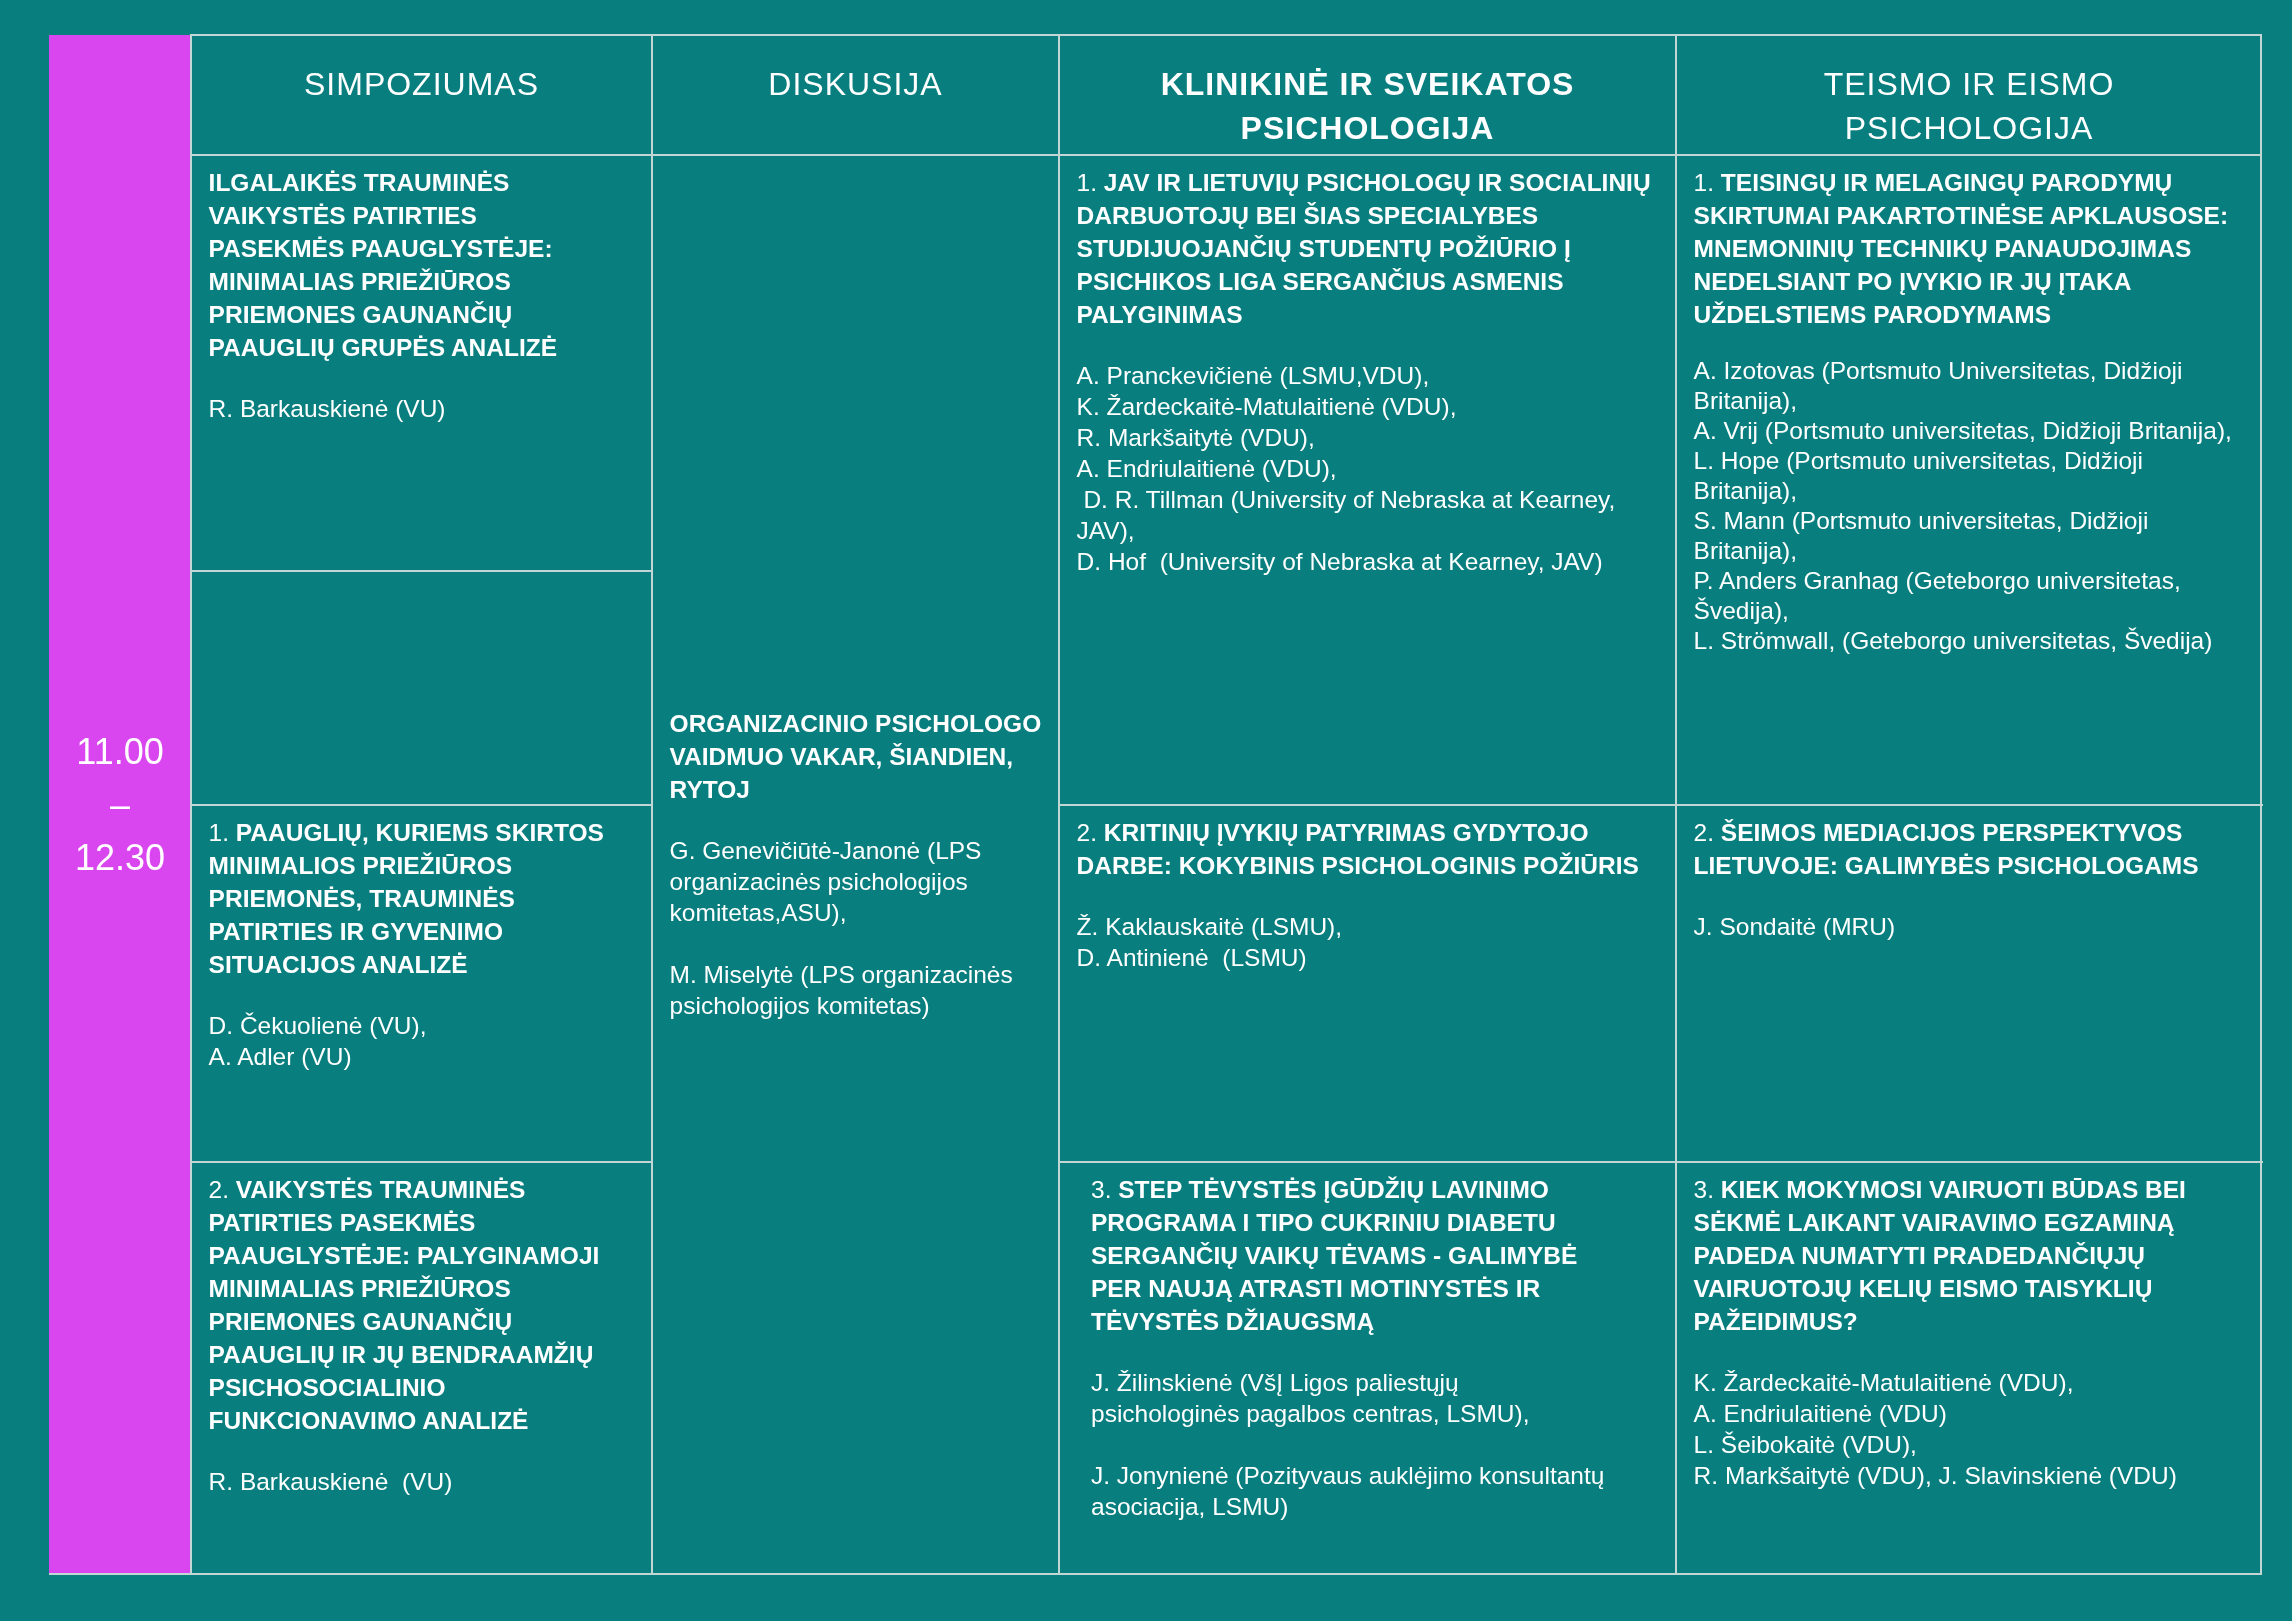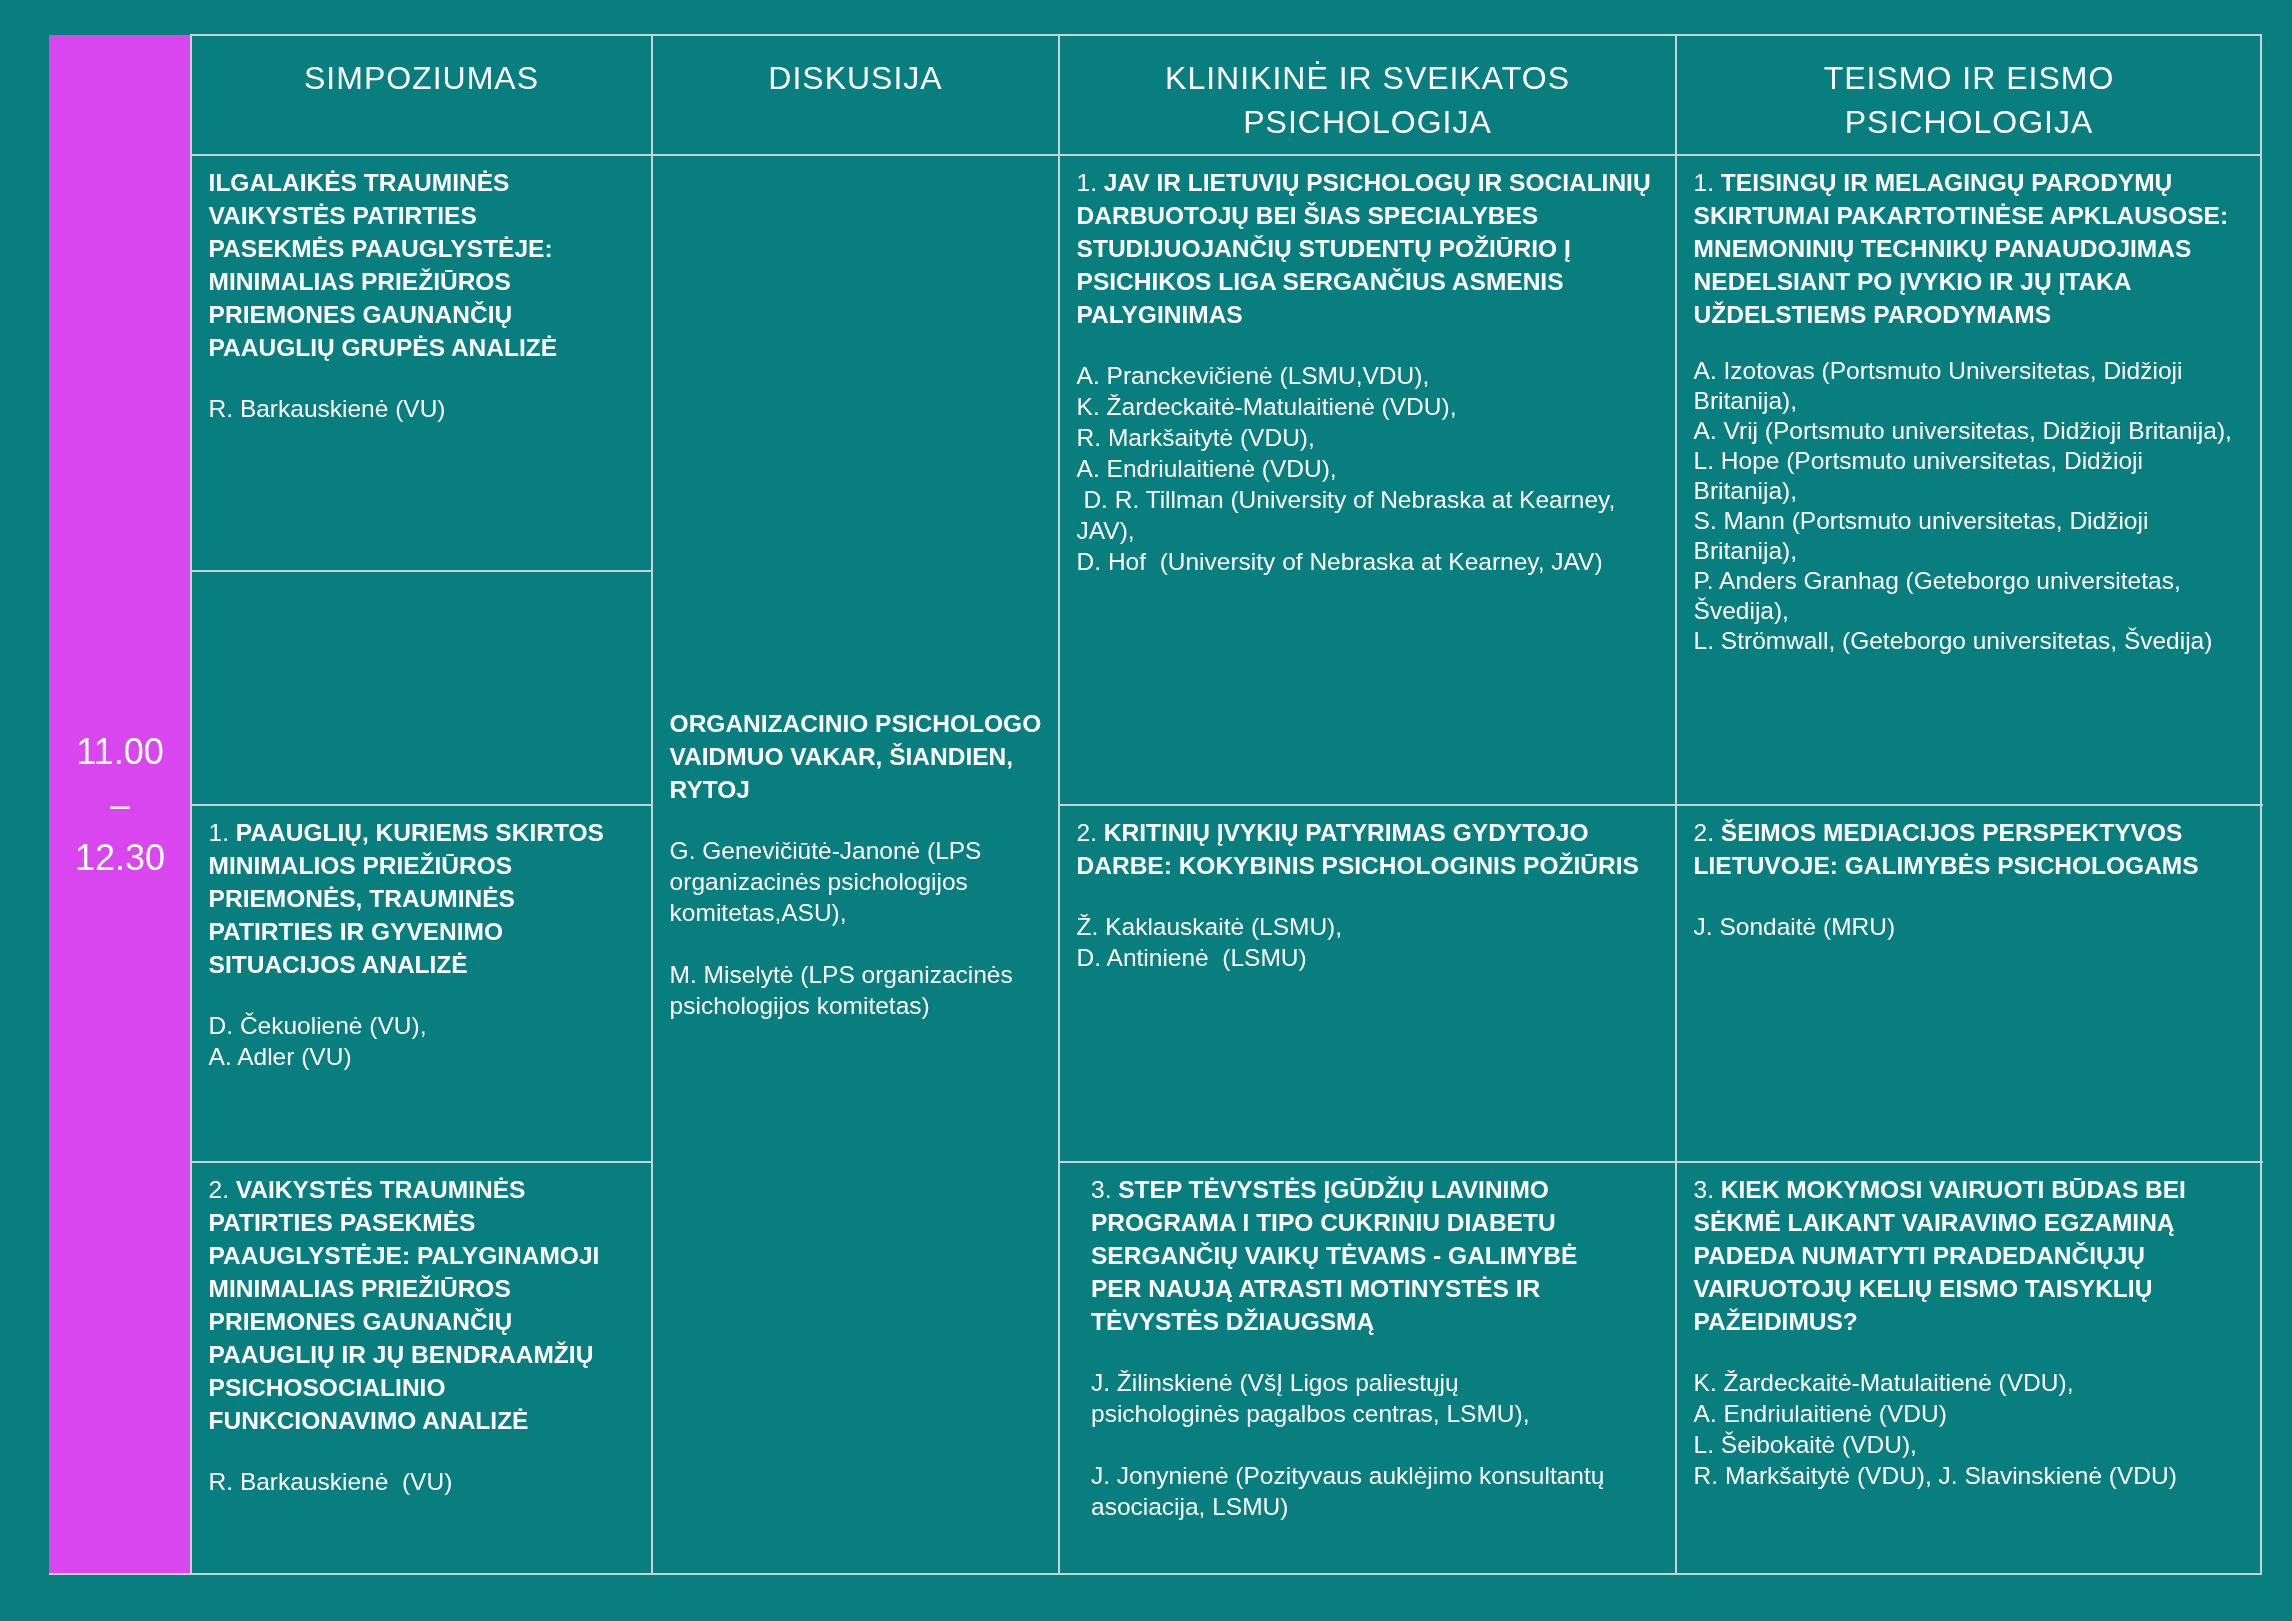--- a/index.html
+++ b/index.html
@@ -12,21 +12,21 @@
   .time-cell {
     position:absolute; left:49px; top:35px; width:142px; height:1538px;
     background:#d946ef;
     display:flex; flex-direction:column; align-items:center; justify-content:center;
     font-size:36px; line-height:53px; font-weight:400;
   }
   .vline { position:absolute; top:34px; height:1541px; width:2px; background:#c2d6d6; }
   .hline { position:absolute; height:2px; background:#c2d6d6; }
   .hcell {
     position:absolute; top:34px; height:120px; box-sizing:border-box;
-    padding-top:22px; text-align:center;
+    padding-top:28px; text-align:center;
     font-size:32px; line-height:44px; letter-spacing:1px;
     white-space:pre-line;
   }
   .cell {
     position:absolute; box-sizing:border-box; padding:11.8px 15.7px 11.8px 17.6px;
   }
   .cell.vcenter { display:flex; flex-direction:column; justify-content:center; }
   .title { margin:0; font-size:24.5px; line-height:33px; font-weight:700; }
   .title .num { font-weight:400; }
   .authors { margin:29px 0 0 0; font-size:24.5px; line-height:31px; font-weight:400; white-space:pre-wrap; }
@@ -37,21 +37,21 @@
 <div class="slide">
 
   <div class="time-cell">
     <span>11.00</span>
     <span>–</span>
     <span>12.30</span>
   </div>
 
   <div class="hcell" style="left:191px; width:461px;">SIMPOZIUMAS</div>
   <div class="hcell" style="left:652px; width:407px;text-align:center;">DISKUSIJA</div>
-  <div class="hcell" style="left:1059px; width:617px;">KLINIKINĖ IR SVEIKATOS
+  <div class="hcell" style="left:1059px; width:617px;font-weight:bold;">KLINIKINĖ IR SVEIKATOS
 PSICHOLOGIJA</div>
   <div class="hcell" style="left:1676px; width:586px;">TEISMO IR EISMO
 PSICHOLOGIJA</div>
 
   <div class="cell" style="left:191px; top:154px; width:428px; height:417px;">
     <p class="title"><span class="num"></span> <span>ILGALAIKĖS TRAUMINĖS VAIKYSTĖS PATIRTIES PASEKMĖS PAAUGLYSTĖJE: MINIMALIAS PRIEŽIŪROS PRIEMONES GAUNANČIŲ PAAUGLIŲ GRUPĖS ANALIZĖ</span></p>
     <p class="authors">R. Barkauskienė (VU)</p>
   </div>
   <div class="cell" style="left:191px; top:570px; width:461px; height:233px;"></div>
   <div class="cell" style="left:191px; top:804px; width:461px; height:358px;">

